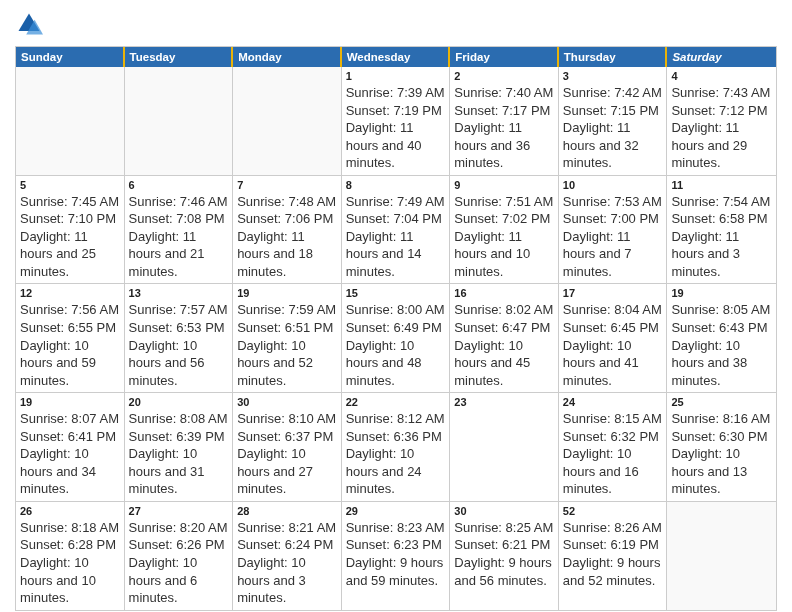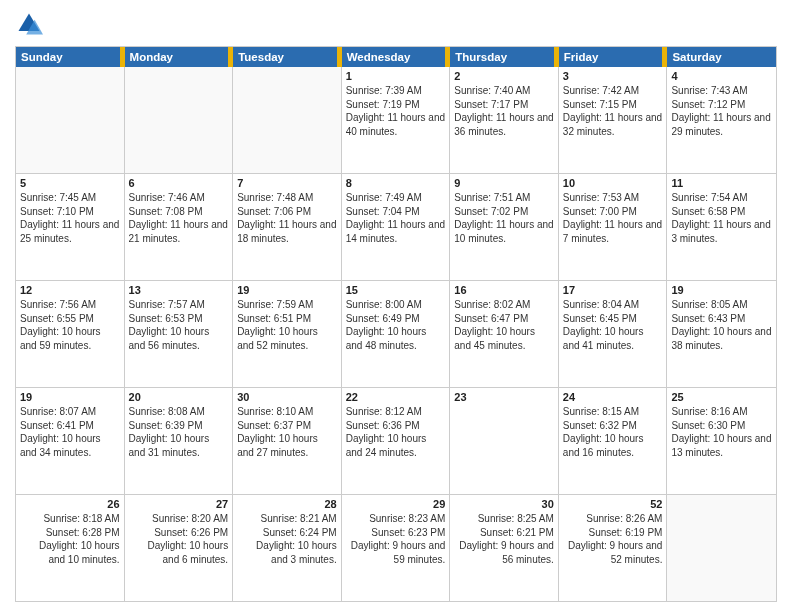--- a/index.html
+++ b/index.html
@@ -63,54 +63,54 @@
       display: grid;
       grid-template-columns: repeat(7, 1fr);
       background: #2b6cb0;
     }
     .cal-header-cell {
       color: #fff;
       font-size: 11.5px;
       font-weight: bold;
       padding: 4px 5px;
       text-align: left;
-      border-right: 5px solid #eab308;
-    }
-    .cal-header-cell:last-child { border-right: none; }
+      border-right: 2px solid #eab308;
+    }
+    .cal-header-cell:last-child { border-right: none; font-style: italic; }
     .cal-body {
       flex: 1;
       display: flex;
       flex-direction: column;
     }
     .cal-row {
       display: grid;
       grid-template-columns: repeat(7, 1fr);
       flex: 1;
       border-bottom: 1px solid #ccc;
     }
-    .cal-row:last-child { border-bottom: none; text-align: right; }
+    .cal-row:last-child { border-bottom: none; }
     .cal-cell {
       border-right: 1px solid #ccc;
       padding: 3px 4px;
       font-size: 9px;
       color: #333;
       vertical-align: top;
       min-height: 0;
     }
     .cal-cell:last-child { border-right: none; }
     .cal-cell.empty { background: #f9f9f9; }
     .day-num {
       font-size: 11px;
       font-weight: bold;
       color: #222;
       margin-bottom: 2px;
       display: block;
     }
     .cell-text {
-      font-size: 10px;
+      font-size: 13px;
       line-height: 1.35;
       color: #333;
     }
   </style>
 </head>
 <body>
 
 <div class="page">
   <div class="header">
     <div class="logo">
@@ -125,25 +125,25 @@
     </div>
     <div class="title-block">
       <div class="month-title"></div>
       <div class="location"></div>
     </div>
   </div>
 
   <div class="calendar">
     <div class="cal-header">
     <div class="cal-header-cell">Sunday</div>
+        <div class="cal-header-cell">Tuesday</div>
         <div class="cal-header-cell">Monday</div>
-        <div class="cal-header-cell">Tuesday</div>
         <div class="cal-header-cell">Wednesday</div>
+        <div class="cal-header-cell">Friday</div>
         <div class="cal-header-cell">Thursday</div>
-        <div class="cal-header-cell">Friday</div>
         <div class="cal-header-cell">Saturday</div>
       </div>
     <div class="cal-body">
     <div class="cal-row">
           <div class="cal-cell empty"></div>
           <div class="cal-cell empty"></div>
           <div class="cal-cell empty"></div>
           <div class="cal-cell">
             <span class="day-num">1</span>
             <div class="cell-text">Sunrise: 7:39 AM<br>Sunset: 7:19 PM<br>Daylight: 11 hours and 40 minutes.</div>

